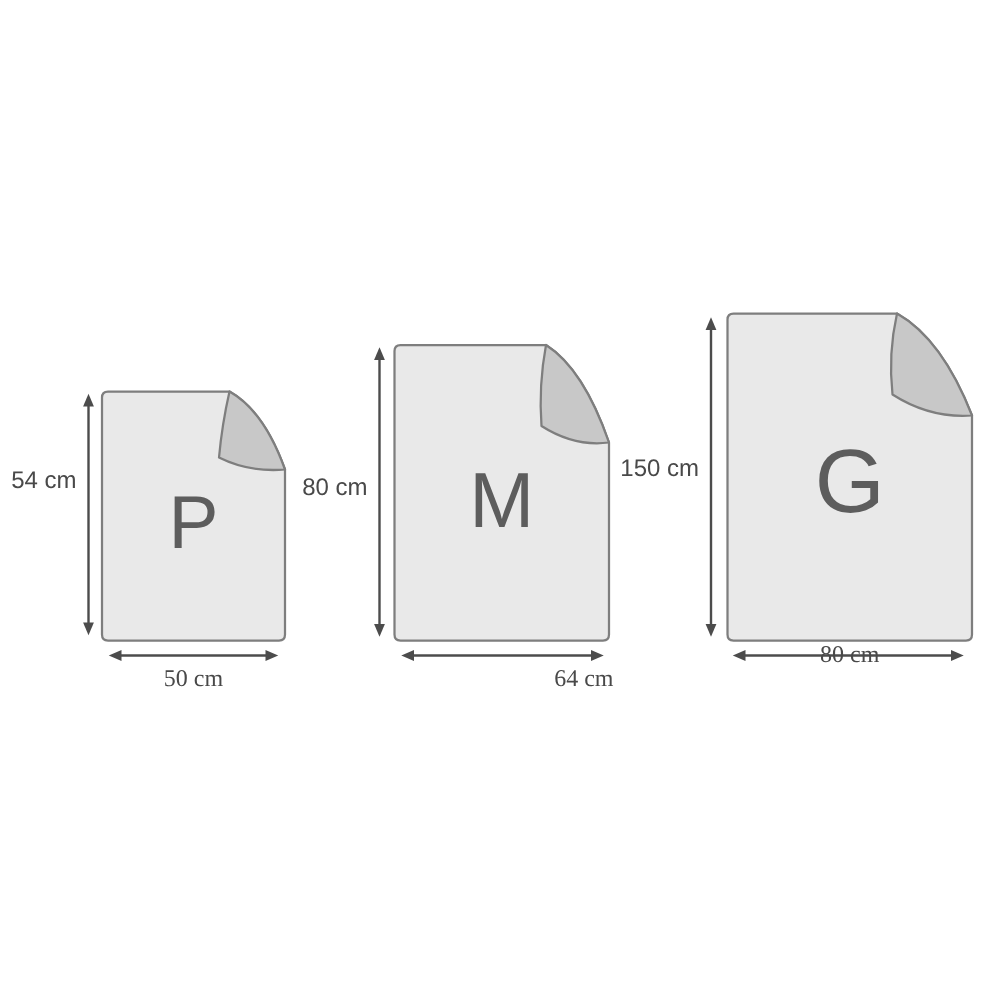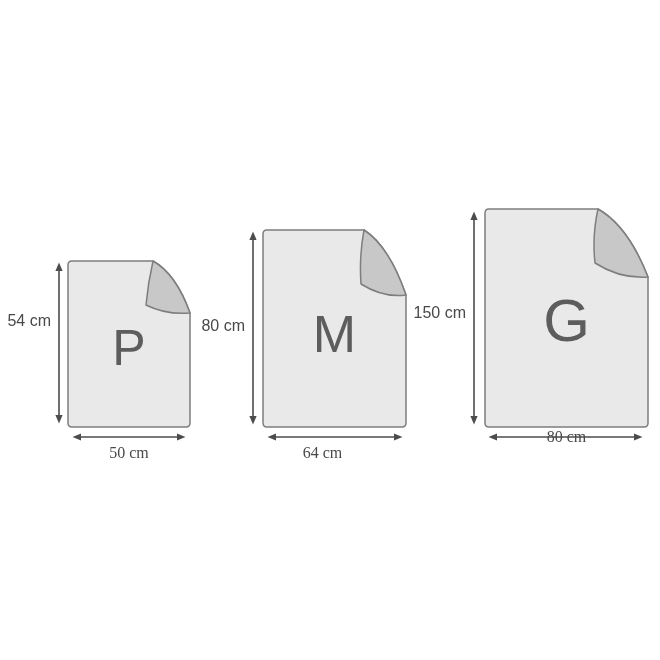--- a/index.html
+++ b/index.html
@@ -89,21 +89,21 @@
       <path class="arrow-head" d="M6 0.5 L2.4 9 L9.6 9 Z"></path>
       <path class="arrow-head" d="M6 193.5 L2.4 185 L9.6 185 Z"></path>
     </svg>
     <div class="abs dim-label h-dim" style="left:155px; top:317px; width:90px;">80 cm</div>
 
     <svg class="abs" style="left:267px; top:431px;" width="136" height="12" viewBox="0 0 136 12">
       <line class="arrow-line" x1="8" y1="6" x2="128" y2="6"></line>
       <path class="arrow-head" d="M0.5 6 L9 2.4 L9 9.6 Z"></path>
       <path class="arrow-head" d="M135.5 6 L127 2.4 L127 9.6 Z"></path>
     </svg>
-    <div class="abs dim-label w-dim" style="left:251px; top:444px; width:143px;">64 cm</div>
+    <div class="abs dim-label w-dim" style="left:266px; top:444px; width:143px;text-align:right;">64 cm</div>
   </div>
 
   <div>
     <svg class="abs" style="left:485px; top:209px;" width="163" height="218" viewBox="0 0 163 218">
       <path class="page" d="M 113 0 L 4 0 Q 0 0 0 4 L 0 214 Q 0 218 4 218 L 159 218 Q 163 218 163 214 L 163 68 Q 143 17 113 0 Z"></path>
       <path class="flap" d="M 113 0 Q 107 27 110 54 Q 135 70 163 68 Q 143 17 113 0 Z"></path>
     </svg>
     <div class="abs letter" style="left:485px; top:209px; width:163px; height:218px; font-size:60px; transform:translateY(2px);">G</div>
 
     <svg class="abs" style="left:468px; top:211px;" width="12" height="214" viewBox="0 0 12 214">

